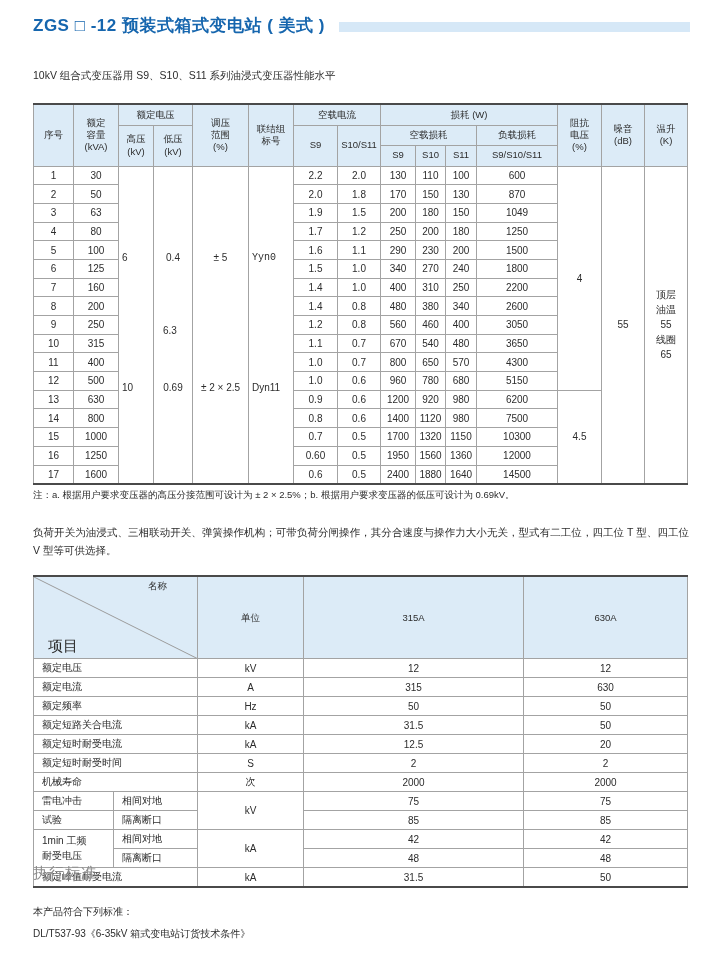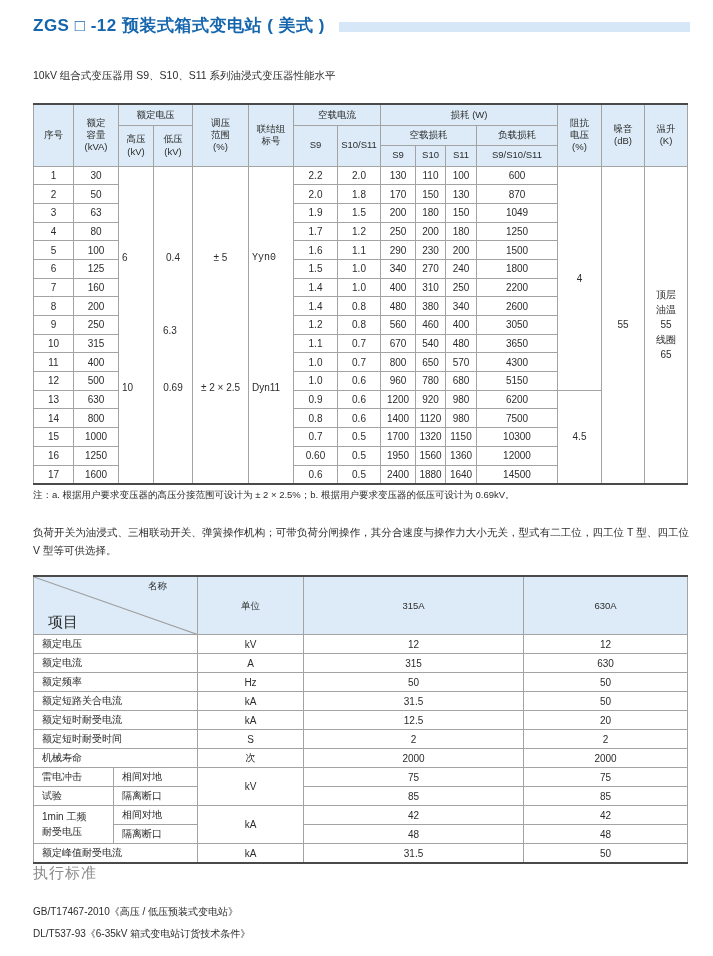--- a/index.html
+++ b/index.html
@@ -32,21 +32,21 @@
   td.rel.center span{left:0;right:0;text-align:center;}
   .preline{white-space:pre-line;line-height:1.5;}
   .note{top:489px;left:33px;font-size:9.5px;}
   .para{top:523px;left:33px;width:656px;font-size:10.5px;line-height:1.75;text-align:justify;}
   .t2{top:575px;left:33px;width:654px;}
   .t2 thead tr{height:27px;}
   .t2 tbody tr{height:19px;}
   .t2 tbody td{font-size:10px;}
   .t2 td.lbl{text-align:left;padding-left:8px;}
   .t2 td.preline{line-height:1.45;}
-  th.diag{position:relative;padding:4px;}
+  th.diag{position:relative;padding:16px;}
   .diag-line{position:absolute;left:0;top:0;width:100%;height:100%;display:block;}
   .diag-name{position:absolute;top:3px;right:30px;font-size:9.5px;}
   .diag-item{position:absolute;bottom:3px;left:14px;font-size:15px;}
   .std-heading{top:864px;left:33px;font-size:15px;color:var(--gray-heading);letter-spacing:1px;}
   .std-lines{top:901px;left:33px;font-size:10px;}
   .std-lines div{line-height:22px;}
 </style>
 </head>
 <body>
 
@@ -412,15 +412,15 @@
         <td class="lbl" colspan="2">额定峰值耐受电流</td>
         <td>kA</td>
         <td>31.5</td>
         <td>50</td>
       </tr>
     </tbody>
 </table>
 
 <div class="abs std-heading">执行标准</div>
 <div class="abs std-lines" id="stdlines">
-    <div>GB/T17467-2010《高压 / 低压预装式变电站》</div>
+    <div>本产品符合下列标准：</div>
     <div>DL/T537-93《6-35kV 箱式变电站订货技术条件》</div>
   </div>
 
 </body></html>

